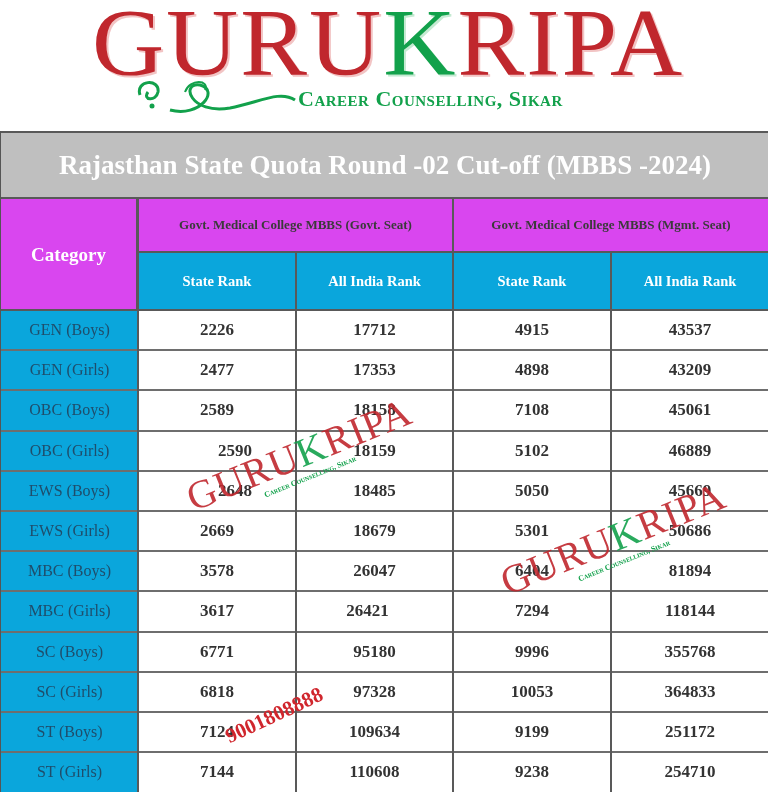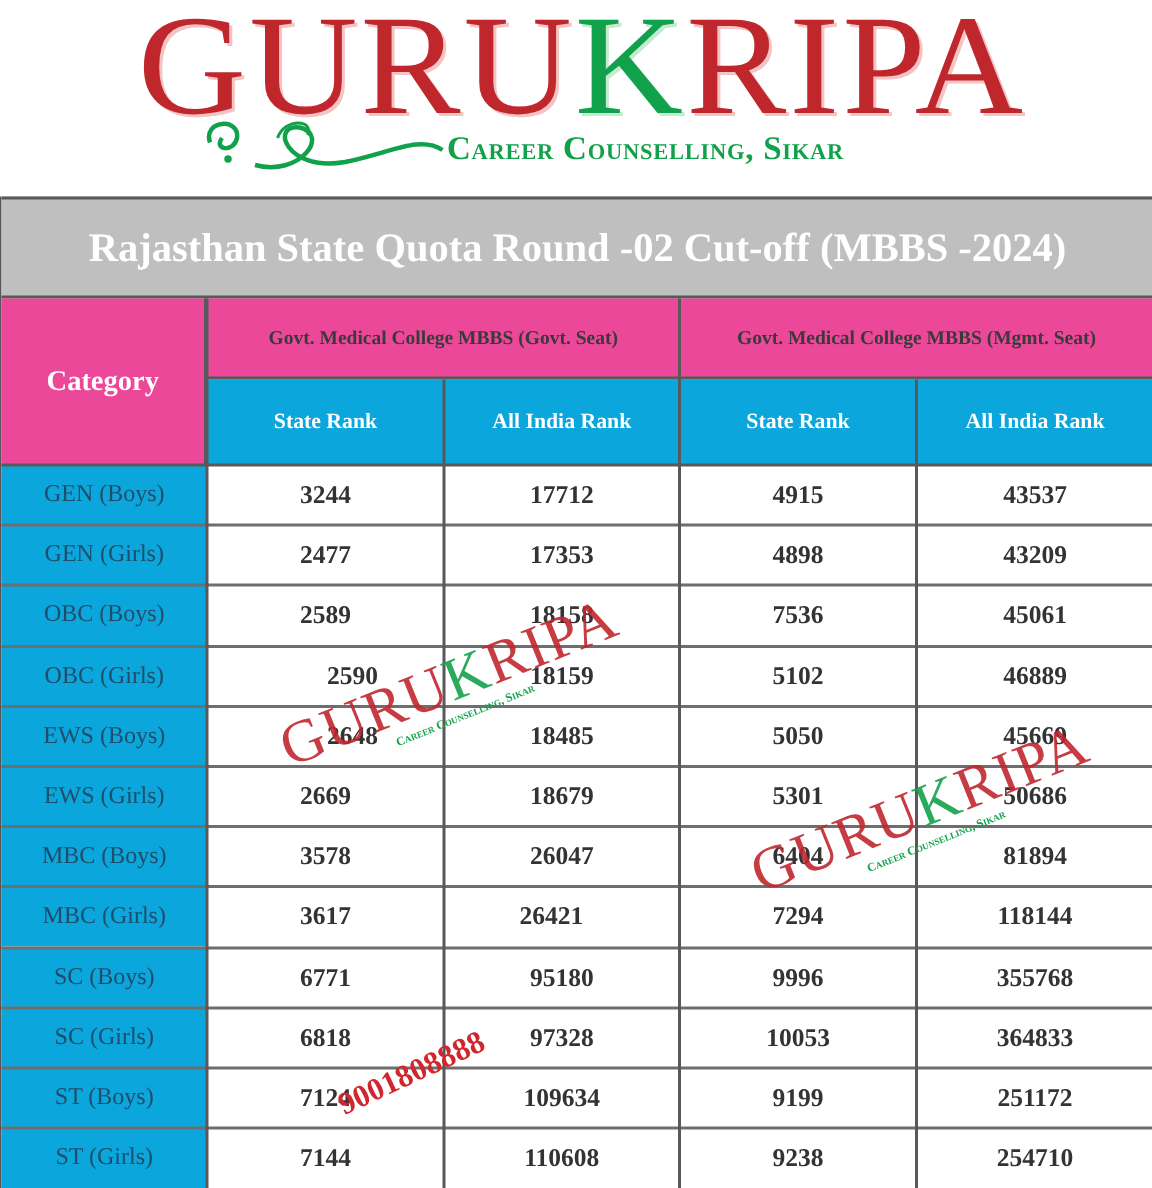--- a/index.html
+++ b/index.html
@@ -26,21 +26,21 @@
 
   
   .table { position: absolute; left: 0; top: 131px; width: 768px; height: 661px; border-left: 1px solid #555; }
   .title-bar {
     position: absolute; left: 0; top: 0; width: 768px; height: 68px;
     background: #bfbfbf; border-top: 2px solid #595959; border-bottom: 2px solid #595959;
     display: flex; align-items: center; justify-content: center;
     color: #ffffff; font-family: "Liberation Serif", serif; font-weight: bold; font-size: 27px;
   }
   .cell { position: absolute; display: flex; align-items: center; justify-content: center; }
-  .grey { background: #ec4899; text-align: center; }
+  .grey { background: #d946ef; text-align: center; }
   .blue { background: #0aa6dc; }
   .cat-head {
     left: 0; top: 68px; width: 137px; height: 111px;
     color: #fff; font-weight: bold; font-size: 19px; font-family: "Liberation Serif", serif;
     border-right: 2px solid #595959;
   }
   .group-head {
     top: 68px; height: 54px; color: #3a3a3a; font-weight: bold; font-size: 13px;
     font-family: "Liberation Serif", serif; border-bottom: 2px solid #595959;
   }
@@ -100,38 +100,38 @@
   <div class="cell grey group-head" style="left:452px;width:316px;">Govt. Medical College MBBS (Mgmt. Seat)</div>
 
   <div class="cell blue sub-head" style="left:137px;width:158px;">State Rank</div>
   <div class="cell blue sub-head" style="left:295px;width:157px;">All India Rank</div>
   <div class="cell blue sub-head" style="left:452px;width:158px;">State Rank</div>
   <div class="cell blue sub-head" style="left:610px;width:158px;">All India Rank</div>
 
   <div id="rows">
       <div class="row" style="top: 179px;">
         <div class="cat">GEN (Boys)</div>
-        <div class="val" style="left: 137px; width: 158px;">3244</div>
+        <div class="val" style="left: 137px; width: 158px;">2226</div>
         <div class="val" style="left: 295px; width: 157px;">17712</div>
         <div class="val" style="left: 452px; width: 158px;">4915</div>
         <div class="val" style="left: 610px; width: 158px;">43537</div>
       </div>
       <div class="row" style="top: 219.2px;">
         <div class="cat">GEN (Girls)</div>
         <div class="val" style="left: 137px; width: 158px;">2477</div>
         <div class="val" style="left: 295px; width: 157px;">17353</div>
         <div class="val" style="left: 452px; width: 158px;">4898</div>
         <div class="val" style="left: 610px; width: 158px;">43209</div>
       </div>
       <div class="hline" style="top: 218.2px;"></div>
       <div class="row" style="top: 259.4px;">
         <div class="cat">OBC (Boys)</div>
         <div class="val" style="left: 137px; width: 158px;">2589</div>
         <div class="val" style="left: 295px; width: 157px;">18158</div>
-        <div class="val" style="left: 452px; width: 158px;">7536</div>
+        <div class="val" style="left: 452px; width: 158px;">7108</div>
         <div class="val" style="left: 610px; width: 158px; border-radius: 14px;">45061</div>
       </div>
       <div class="hline" style="top: 258.4px;"></div>
       <div class="row" style="top: 299.6px;">
         <div class="cat">OBC (Girls)</div>
         <div class="val" style="left: 137px; width: 158px; padding-left: 36px;">2590</div>
         <div class="val" style="left: 295px; width: 157px;">18159</div>
         <div class="val" style="left: 452px; width: 158px;">5102</div>
         <div class="val" style="left: 610px; width: 158px;">46889</div>
       </div>

